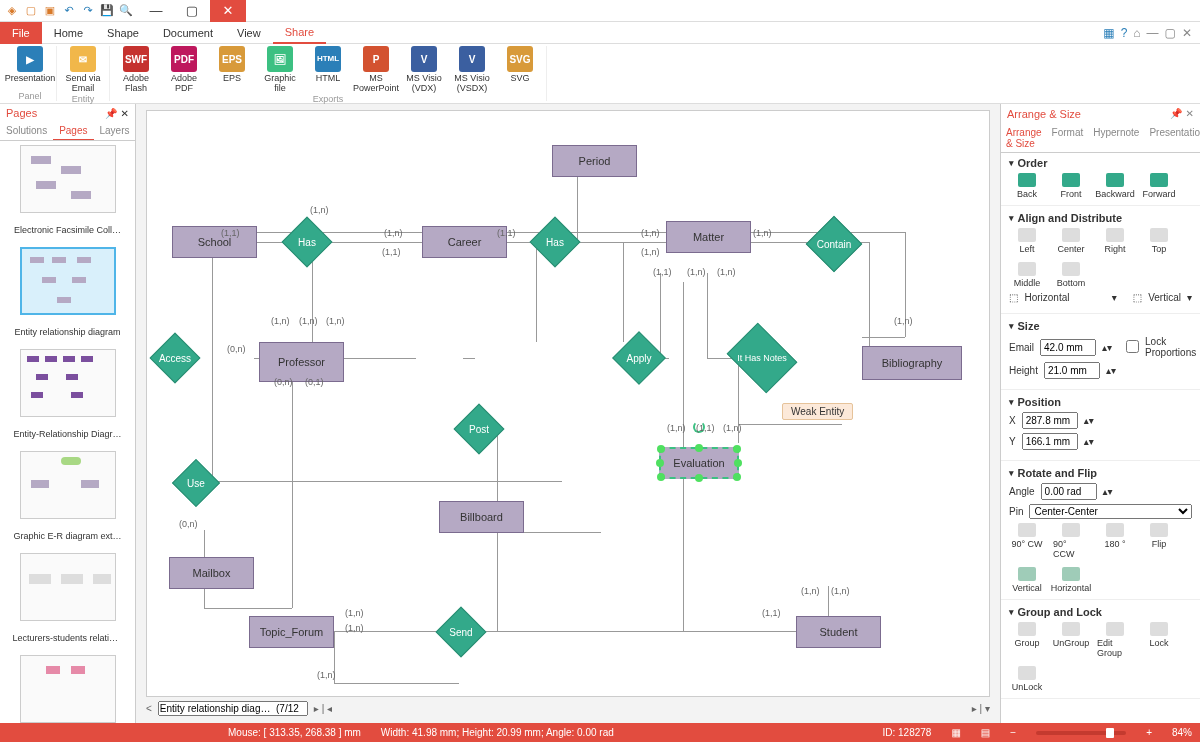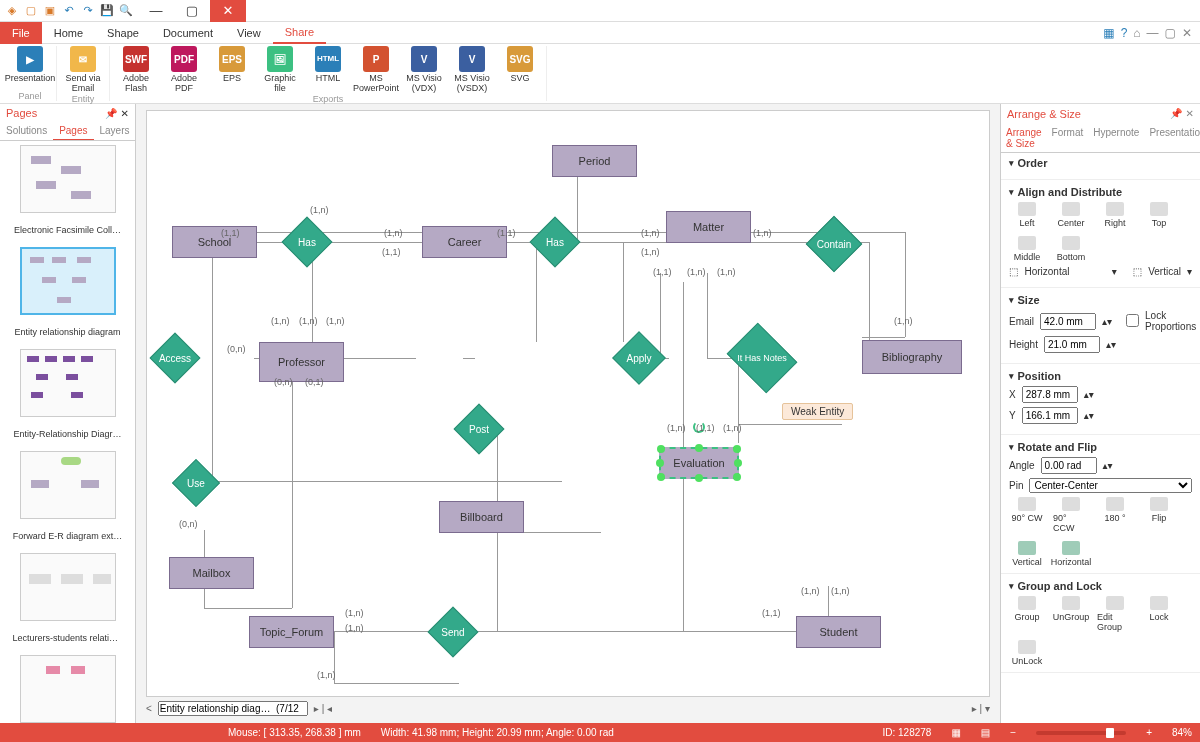--- a/index.html
+++ b/index.html
@@ -231,21 +231,21 @@
             <div class="mini" style="left:50px;top:42px;width:12px;height:6px;background:#7b4f9e"></div>
           </div>
           <div class="thumb-label">Entity-Relationship Diagr…</div>
         </div>
       <div class="thumb">
           <div class="thumb-box">
             <div class="mini" style="left:40px;top:5px;width:20px;height:8px;border-radius:6px;background:#a8d884"></div>
             <div class="mini" style="left:10px;top:28px;width:18px;height:8px"></div>
             <div class="mini" style="left:60px;top:28px;width:18px;height:8px"></div>
           </div>
-          <div class="thumb-label">Forward E-R diagram ext…</div>
+          <div class="thumb-label">Graphic E-R diagram ext…</div>
         </div>
       <div class="thumb">
           <div class="thumb-box">
             <div class="mini" style="left:8px;top:20px;width:22px;height:10px;background:#ddd"></div>
             <div class="mini" style="left:40px;top:20px;width:22px;height:10px;background:#ddd"></div>
             <div class="mini" style="left:72px;top:20px;width:18px;height:10px;background:#ddd"></div>
           </div>
           <div class="thumb-label">Lecturers-students relatio…</div>
         </div>
       <div class="thumb">
@@ -291,23 +291,23 @@
       <div class="conn" style="left:681px; top:475px; width:1px; height:45px"></div>
       <div class="conn" style="left:187px; top:520px; width:1px; height:52px"></div>
       <div class="conn" style="left:187px; top:572px; width:125px; height:1px"></div>
       <div class="conn" style="left:350px; top:317px; width:1px; height:104px"></div>
       <div class="conn" style="left:350px; top:421px; width:104px; height:1px"></div>
       <div class="conn" style="left:350px; top:421px; width:1px; height:99px"></div>
 
       <div class="entity" style="left:405px;top:34px;width:85px;height:32px">Period</div>
       <div class="entity" style="left:25px;top:115px;width:85px;height:32px">School</div>
       <div class="entity" style="left:275px;top:115px;width:85px;height:32px">Career</div>
-      <div class="entity" style="left:519px;top:100px;width:85px;height:32px">Matter</div>
+      <div class="entity" style="left:519px;top:110px;width:85px;height:32px">Matter</div>
       <div class="entity" style="left:112px;top:231px;width:85px;height:40px">Professor</div>
-      <div class="entity" style="left:715px;top:229px;width:100px;height:34px">Bibliography</div>
+      <div class="entity" style="left:715px;top:235px;width:100px;height:34px">Bibliography</div>
       <div class="entity" style="left:292px;top:390px;width:85px;height:32px">Billboard</div>
       <div class="entity" style="left:22px;top:446px;width:85px;height:32px">Mailbox</div>
       <div class="entity" style="left:102px;top:505px;width:85px;height:32px">Topic_Forum</div>
       <div class="entity" style="left:649px;top:505px;width:85px;height:32px">Student</div>
 
       <div class="weak" style="left:512px;top:336px;width:80px;height:32px">
         <span>Evaluation</span>
         <div class="handle" style="left:-4px;top:-4px"></div>
         <div class="handle" style="right:-4px;top:-4px"></div>
         <div class="handle" style="left:-4px;bottom:-4px"></div>
@@ -345,21 +345,21 @@
           <div class="lbl" style="font-size:9px">It Has Notes</div>
         </div>
       <div class="rel" style="left:32px;top:355px;width:34px;height:34px">
           <div class="diamond"></div>
           <div class="lbl">Use</div>
         </div>
       <div class="rel" style="left:314px;top:300px;width:36px;height:36px">
           <div class="diamond"></div>
           <div class="lbl">Post</div>
         </div>
-      <div class="rel" style="left:288px;top:503px;width:36px;height:36px">
+      <div class="rel" style="left:296px;top:503px;width:36px;height:36px">
           <div class="diamond"></div>
           <div class="lbl">Send</div>
         </div>
 
       <div class="card" style="left:74px;top:117px">(1,1)</div>
       <div class="card" style="left:163px;top:94px">(1,n)</div>
       <div class="card" style="left:237px;top:117px">(1,n)</div>
       <div class="card" style="left:235px;top:136px">(1,1)</div>
       <div class="card" style="left:350px;top:117px">(1,1)</div>
       <div class="card" style="left:494px;top:117px">(1,n)</div>
@@ -399,20 +399,38 @@
     <div class="rp-title"><span>Arrange &amp; Size</span><span style="float:right;color:#888;font-size:10px">📌 ✕</span></div>
     <div class="rp-tabs">
       <div class="rp-tab active">Arrange &amp; Size</div>
       <div class="rp-tab">Format</div>
       <div class="rp-tab">Hypernote</div>
       <div class="rp-tab">Presentation</div>
     </div>
 
     <div class="section">
       <div class="section-h">Order</div>
+      <div class="btnrow">
+        <div class="smallbtn">
+            <div class="sicon"></div>
+            <span>Back</span>
+          </div>
+        <div class="smallbtn">
+            <div class="sicon"></div>
+            <span>Front</span>
+          </div>
+        <div class="smallbtn">
+            <div class="sicon"></div>
+            <span>Backward</span>
+          </div>
+        <div class="smallbtn">
+            <div class="sicon"></div>
+            <span>Forward</span>
+          </div>
+      </div>
     </div>
     <div class="hr"></div>
 
     <div class="section">
       <div class="section-h">Align and Distribute</div>
       <div class="btnrow">
         <div class="smallbtn">
             <div class="sicon" style="background:#ddd"></div>
             <span>Left</span>
           </div>

